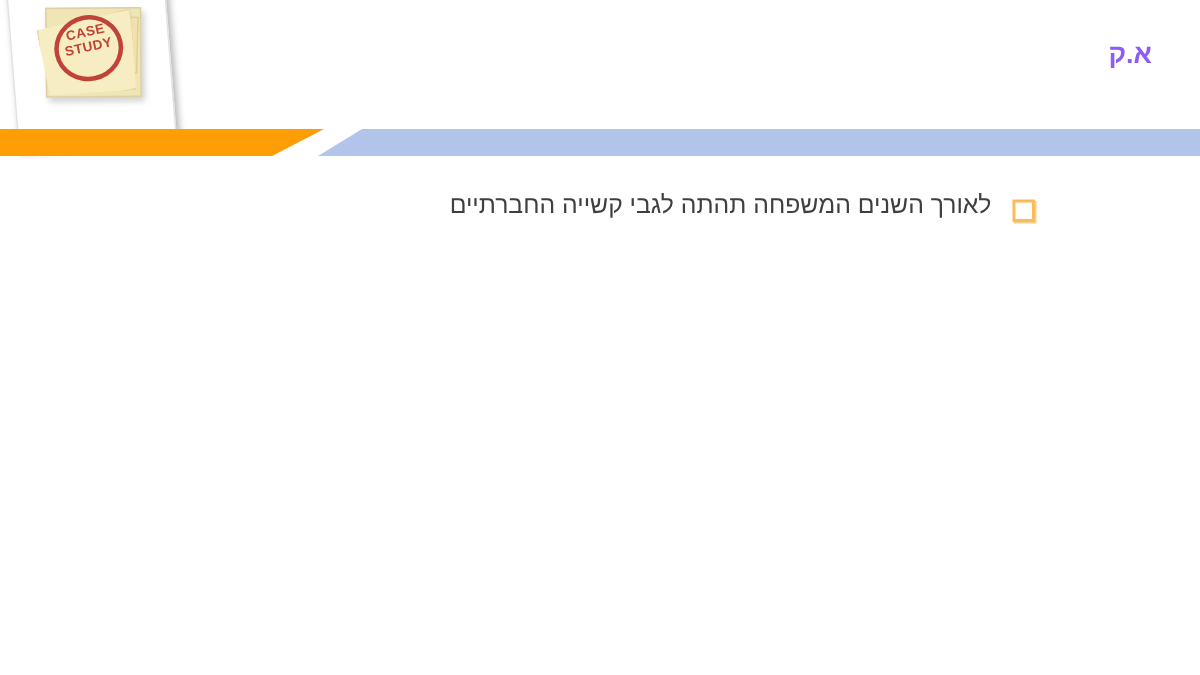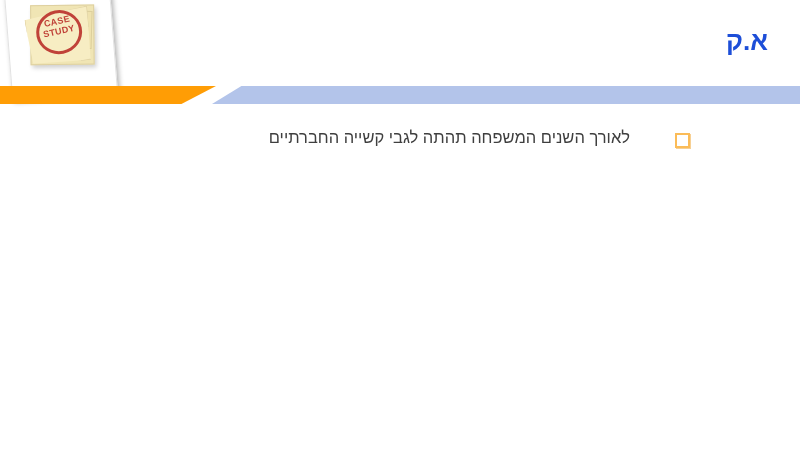--- a/index.html
+++ b/index.html
@@ -110,23 +110,23 @@
     line-height: 9.5px;
     letter-spacing: 0.3px;
     transform: rotate(-1deg);
   }
 
   
   .slide-title {
     position: absolute;
     right: 32px;
     top: 26px;
-    font-size: 26px;
+    font-size: 18px;
     font-weight: bold;
-    color: #1d4ed8;
+    color: #8b5cf6;
     direction: rtl;
     letter-spacing: 0px;
     white-space: nowrap;
   }
 
   
   .bar-orange {
     position: absolute;
     left: 0;
     top: 86px;
@@ -154,21 +154,20 @@
     height: 346px;
     direction: rtl;
   }
   .bullet-row {
     display: flex;
     flex-direction: row;
     align-items: flex-start;
     direction: rtl;
     padding-right: 110px;
     padding-left: 80px;
-    gap: 31px;
   }
   .bullet-row.first { margin-top: 22px; }
   .bullet-row.second { margin-top: 31px; }
 
   .bullet-marker {
     flex: 0 0 auto;
     width: 11px;
     height: 11px;
     border: 2px solid #f6b killed;
     margin-top: 7px;

